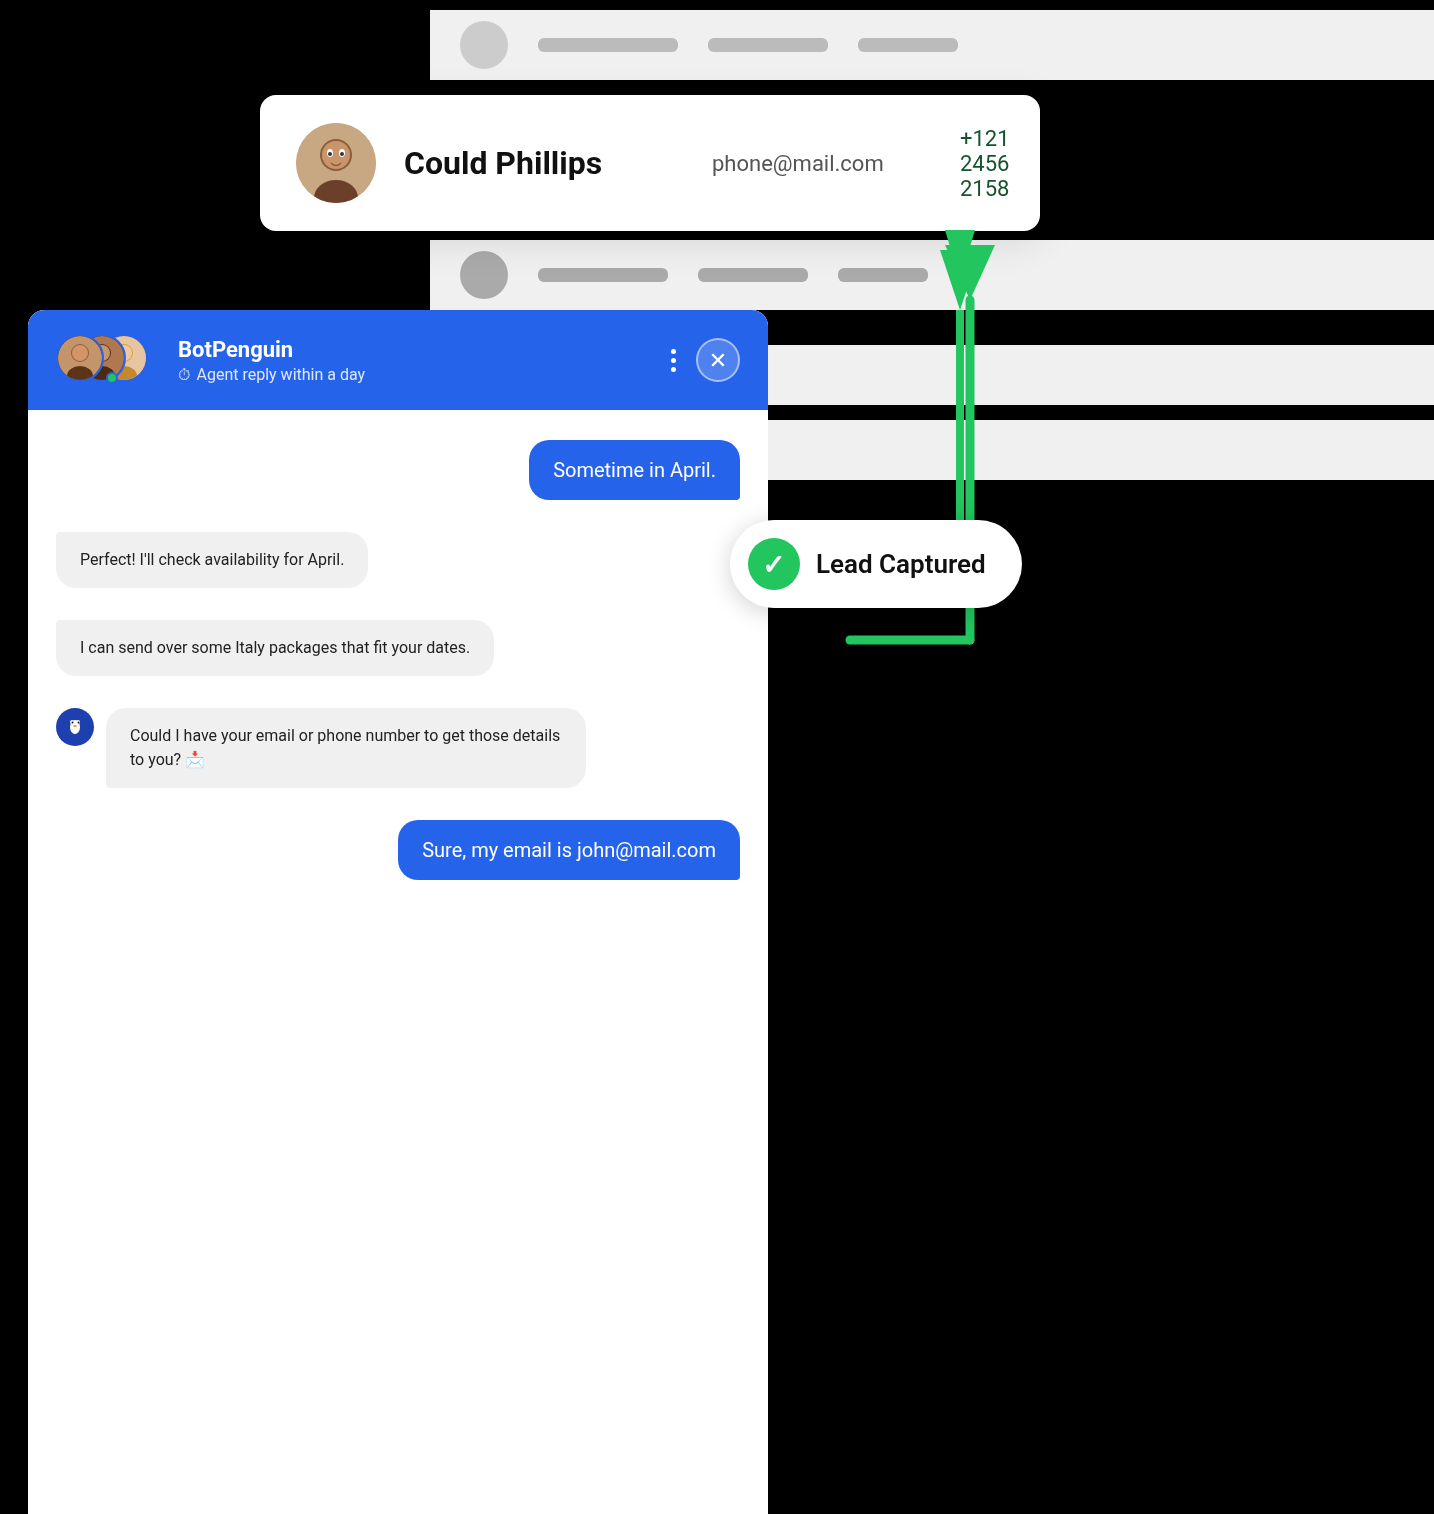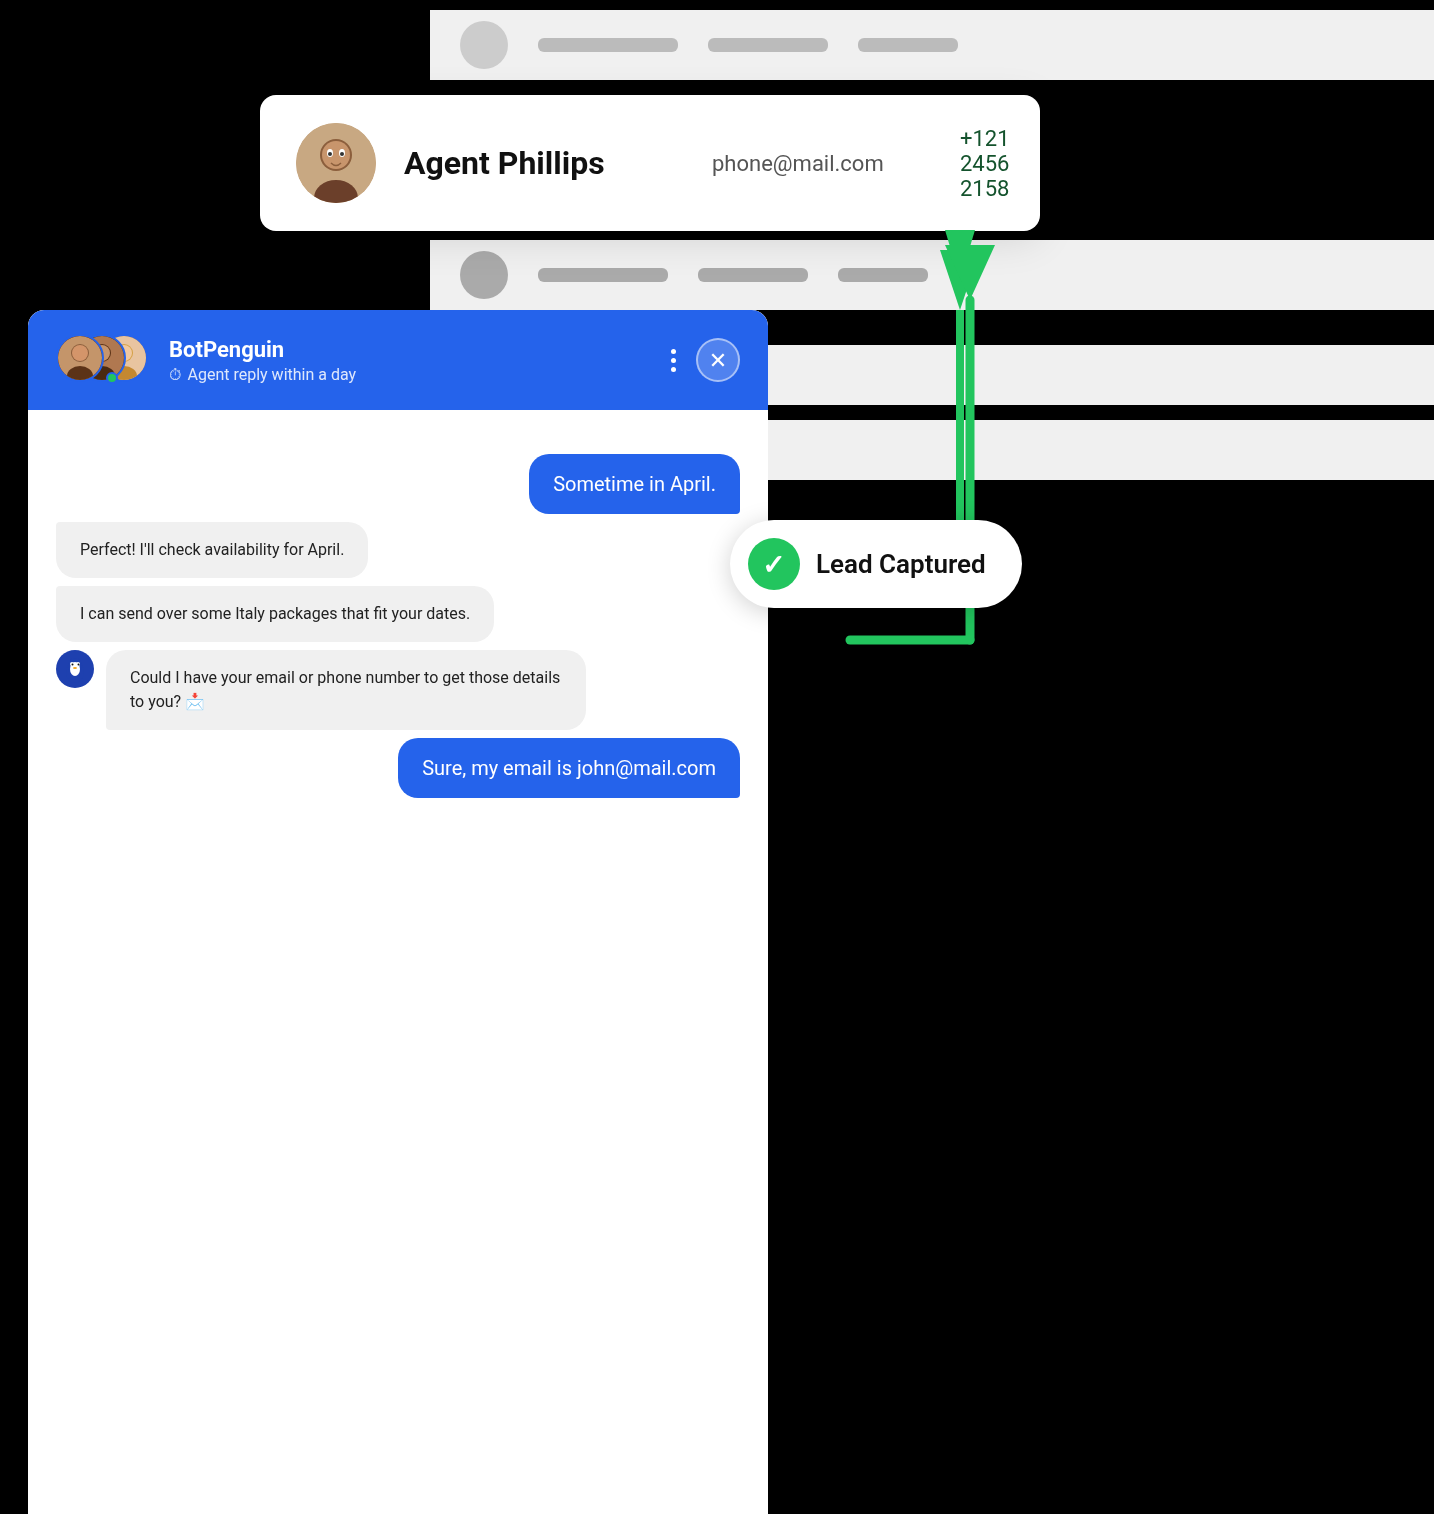--- a/index.html
+++ b/index.html
@@ -180,21 +180,21 @@
       padding: 24px 28px;
       display: flex;
       align-items: center;
       justify-content: space-between;
       border-radius: 16px 16px 0 0;
     }
 
     .chat-header-left {
       display: flex;
       align-items: center;
-      gap: 23px;
+      gap: 32px;
     }
 
     .avatar-stack {
       display: flex;
       position: relative;
       width: 90px;
       height: 52px;
     }
 
     .avatar-img {
@@ -284,23 +284,22 @@
       color: #fff;
       font-size: 22px;
       font-weight: 300;
     }
 
     
     .chat-messages {
       padding: 30px 28px;
       display: flex;
       flex-direction: column;
-      gap: 8px;
+      gap: 32px;
       background: #fff;
-      margin-top: 14px;
     }
 
     
     .msg-user {
       align-self: flex-end;
       background: #2563eb;
       color: #fff;
       border-radius: 20px 20px 4px 20px;
       padding: 16px 24px;
       font-size: 20px;
@@ -390,21 +389,21 @@
       <circle cx="40" cy="32" r="16" fill="#8B5E3C"></circle>
       <ellipse cx="40" cy="75" rx="22" ry="18" fill="#6B3F2A"></ellipse>
       <circle cx="40" cy="32" r="14" fill="#c8956c"></circle>
       <ellipse cx="34" cy="30" rx="3" ry="4" fill="#fff"></ellipse>
       <ellipse cx="46" cy="30" rx="3" ry="4" fill="#fff"></ellipse>
       <circle cx="34" cy="31" r="2" fill="#333"></circle>
       <circle cx="46" cy="31" r="2" fill="#333"></circle>
       <path d="M35 40 Q40 45 45 40" stroke="#8B5E3C" stroke-width="1.5" fill="none"></path>
     </svg>
   </div>
-  <div class="crm-name">Agent Phillips</div>
+  <div class="crm-name">Could Phillips</div>
   <div class="crm-email">phone@mail.com</div>
   <div class="crm-phone">+121 2456 2158</div>
 </div>
 
 <div class="crm-row-bg crm-row-bg-2">
   <div class="crm-blur-avatar" style="background:#aaa;"></div>
   <div class="crm-blur-text" style="width:130px; background:#aaa;"></div>
   <div class="crm-blur-text" style="width:110px; background:#aaa;"></div>
   <div class="crm-blur-text" style="width:90px; background:#aaa;"></div>
 </div>

